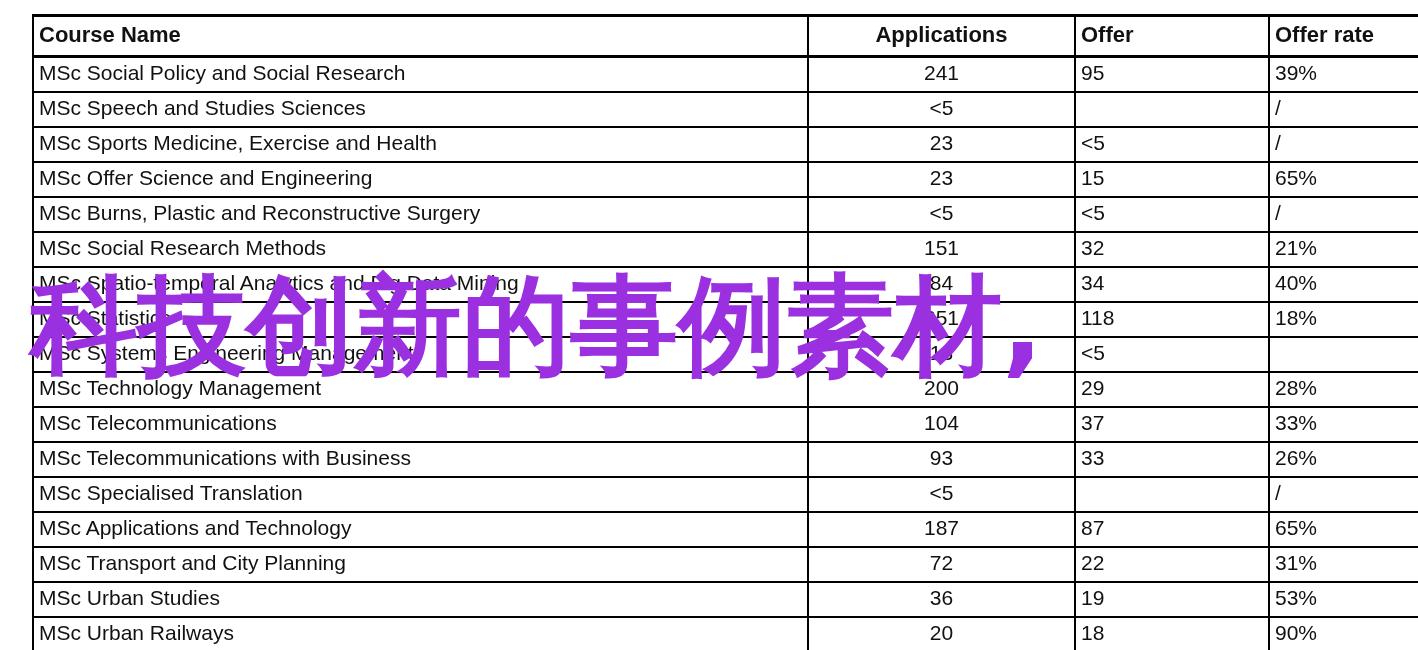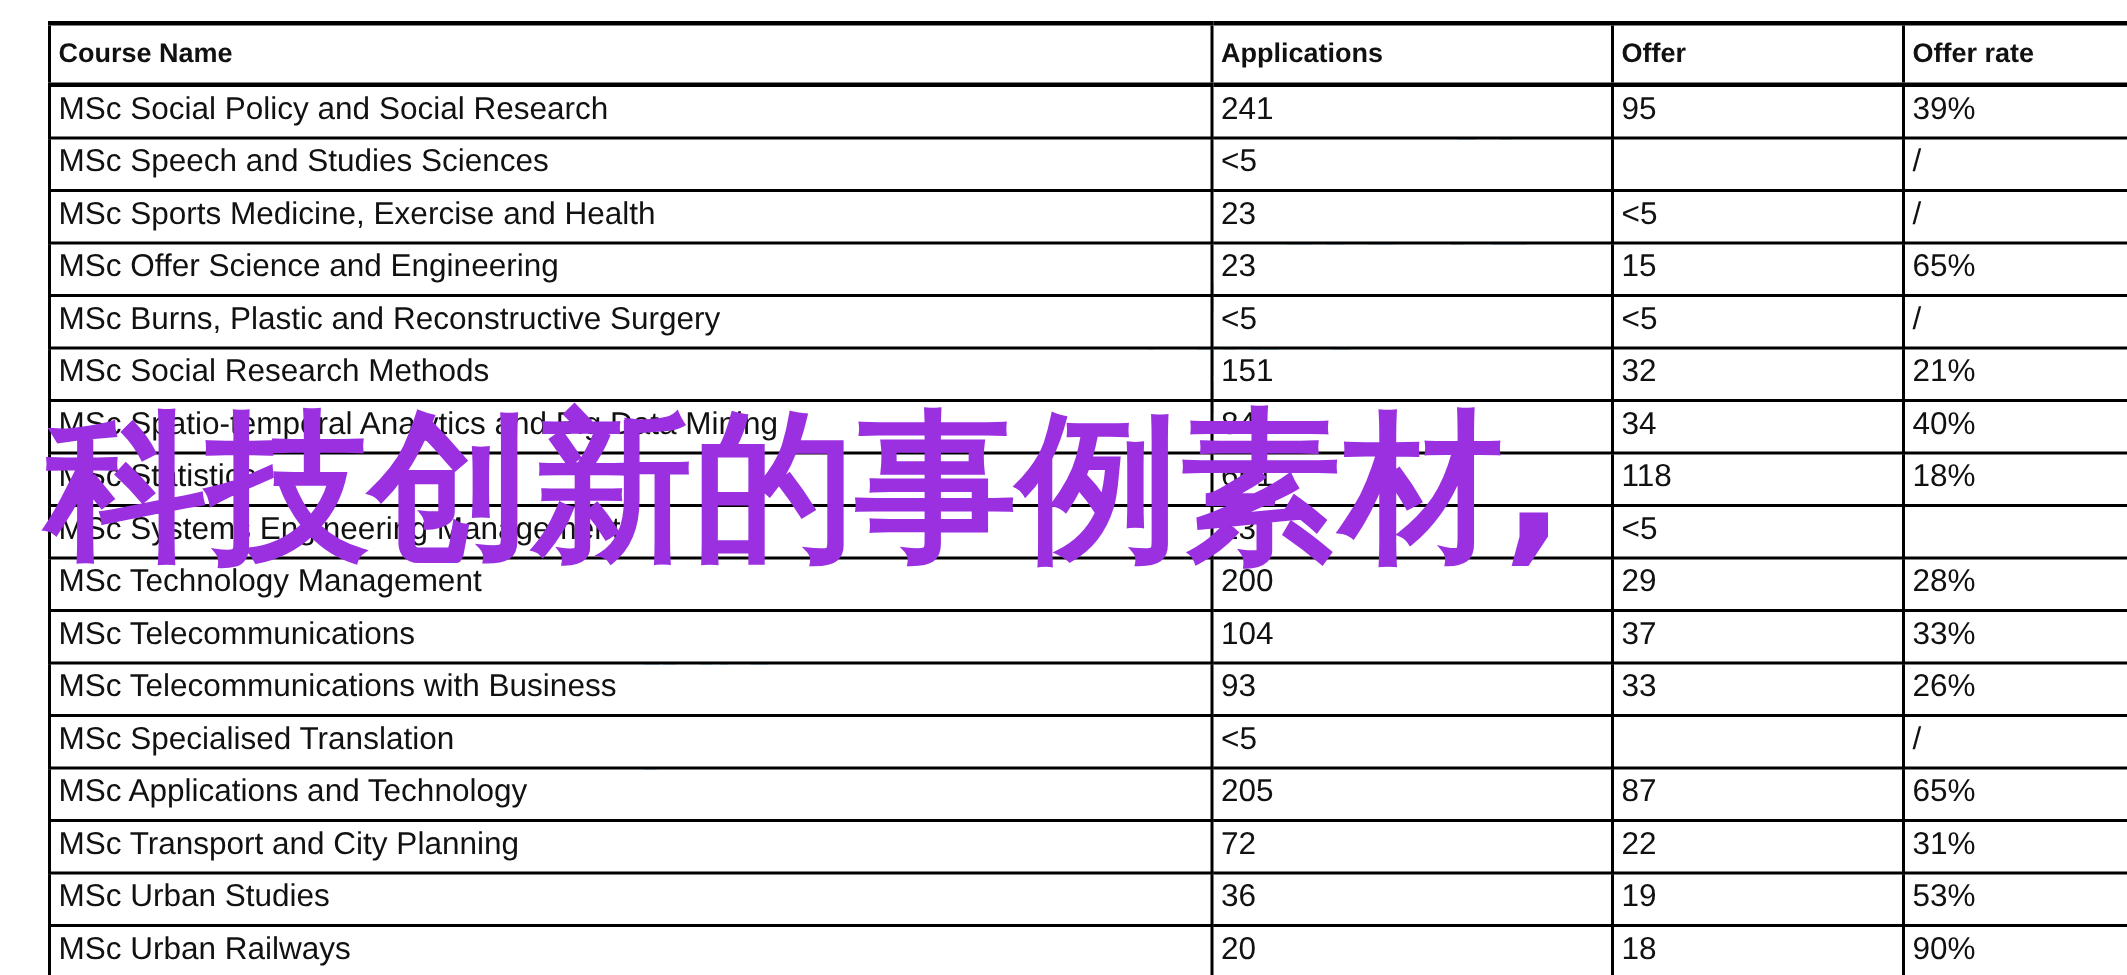--- a/index.html
+++ b/index.html
@@ -42,27 +42,27 @@
     line-height:1.05;
     color:#111;
     font-weight:400;
     background:#ffffff;
     white-space:nowrap;
     overflow:hidden;
     font-stretch:condensed;
   }
   table.grid th{
     font-weight:700;
-    font-size:18px;
+    font-size:22px;
     height:34px;
     border-bottom:3px solid #000;
   }
   table.grid td{height:29px;}
   table.grid tr td:first-child,table.grid tr th:first-child{width:763px;}
-  table.grid tr td:nth-child(2),table.grid tr th:nth-child(2){width:255px;}
+  table.grid tr td:nth-child(2),table.grid tr th:nth-child(2){width:255px;text-align:center;}
   table.grid tr td:nth-child(3),table.grid tr th:nth-child(3){width:182px;}
   table.grid tr td:nth-child(4),table.grid tr th:nth-child(4){width:160px;}
   table.grid tr:first-child th{border-top:3px solid #000;}
 
   
   .wm-purple{
     position:absolute;
     left:30px;
     top:272px;
     width:1400px;
@@ -170,21 +170,21 @@
             <td>26%</td>
           </tr>
           <tr>
             <td>MSc Specialised Translation</td>
             <td>&lt;5</td>
             <td></td>
             <td>/</td>
           </tr>
           <tr>
             <td>MSc Applications and Technology</td>
-            <td>205</td>
+            <td>187</td>
             <td>87</td>
             <td>65%</td>
           </tr>
           <tr>
             <td>MSc Transport and City Planning</td>
             <td>72</td>
             <td>22</td>
             <td>31%</td>
           </tr>
           <tr>

